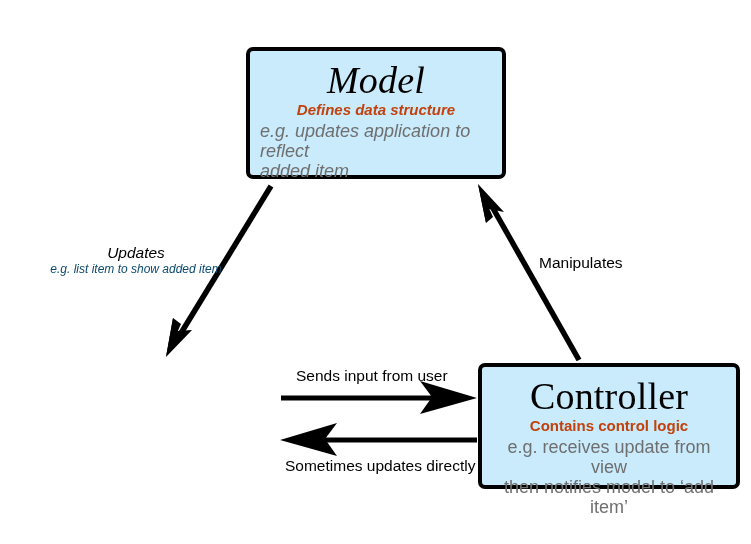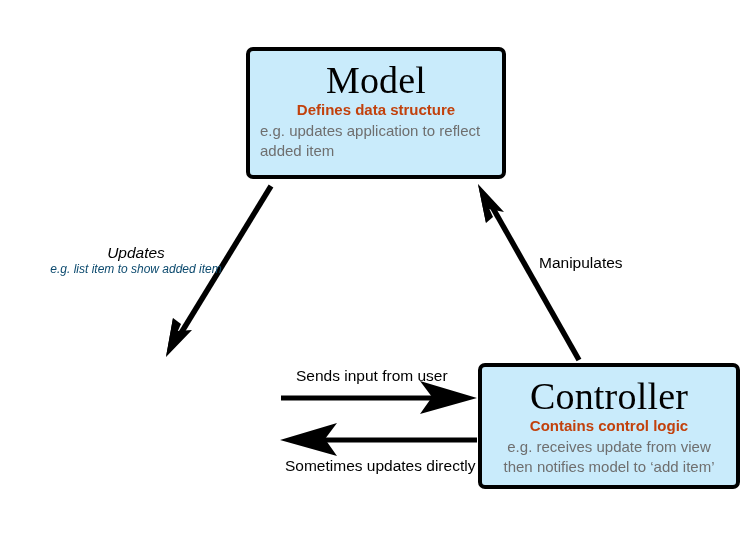--- a/index.html
+++ b/index.html
@@ -52,33 +52,33 @@
     font-family: "Liberation Sans", sans-serif;
     font-size: 15px;
     line-height: 18px;
     font-weight: bold;
     color: #c2410c;
     text-align: center;
     margin-top: -1px;
   }
   .node-example {
     font-family: "Liberation Sans", sans-serif;
-    font-size: 15px;
+    font-size: 18px;
     line-height: 20px;
     color: #6f6f6f;
     margin-top: 2px;
   }
   .ex-left { text-align: left; }
   .ex-center { text-align: center; }
 
   #node-model { left: 246px; top: 47px; width: 260px; height: 132px; }
   #node-view { left: 18px; top: 363px; width: 261px; height: 130px; }
   #node-controller { left: 478px; top: 363px; width: 262px; height: 126px; }
 
-  #node-model .node-inner { top: 8px; }
+  #node-model .node-inner { top: 8px; font-style: italic; }
   #node-view .node-inner { top: 10px; }
   #node-controller .node-inner { top: 8px; }
 
   .edge-label {
     position: absolute;
     font-family: "Liberation Sans", sans-serif;
     color: #000000;
     white-space: nowrap;
   }
   .edge-label .lbl-main {

